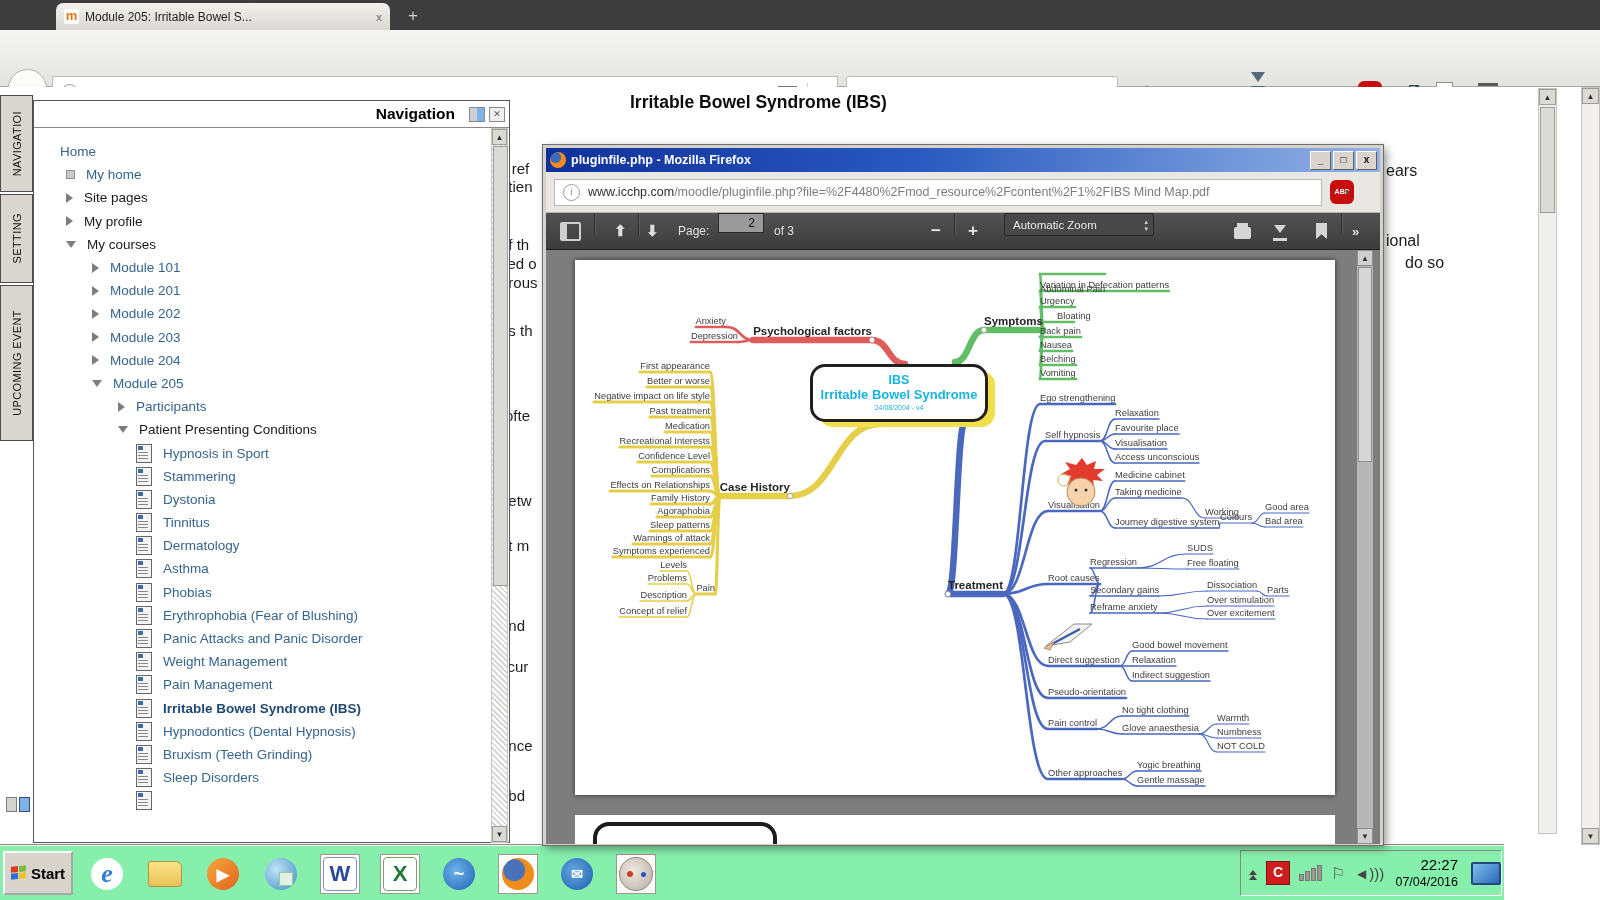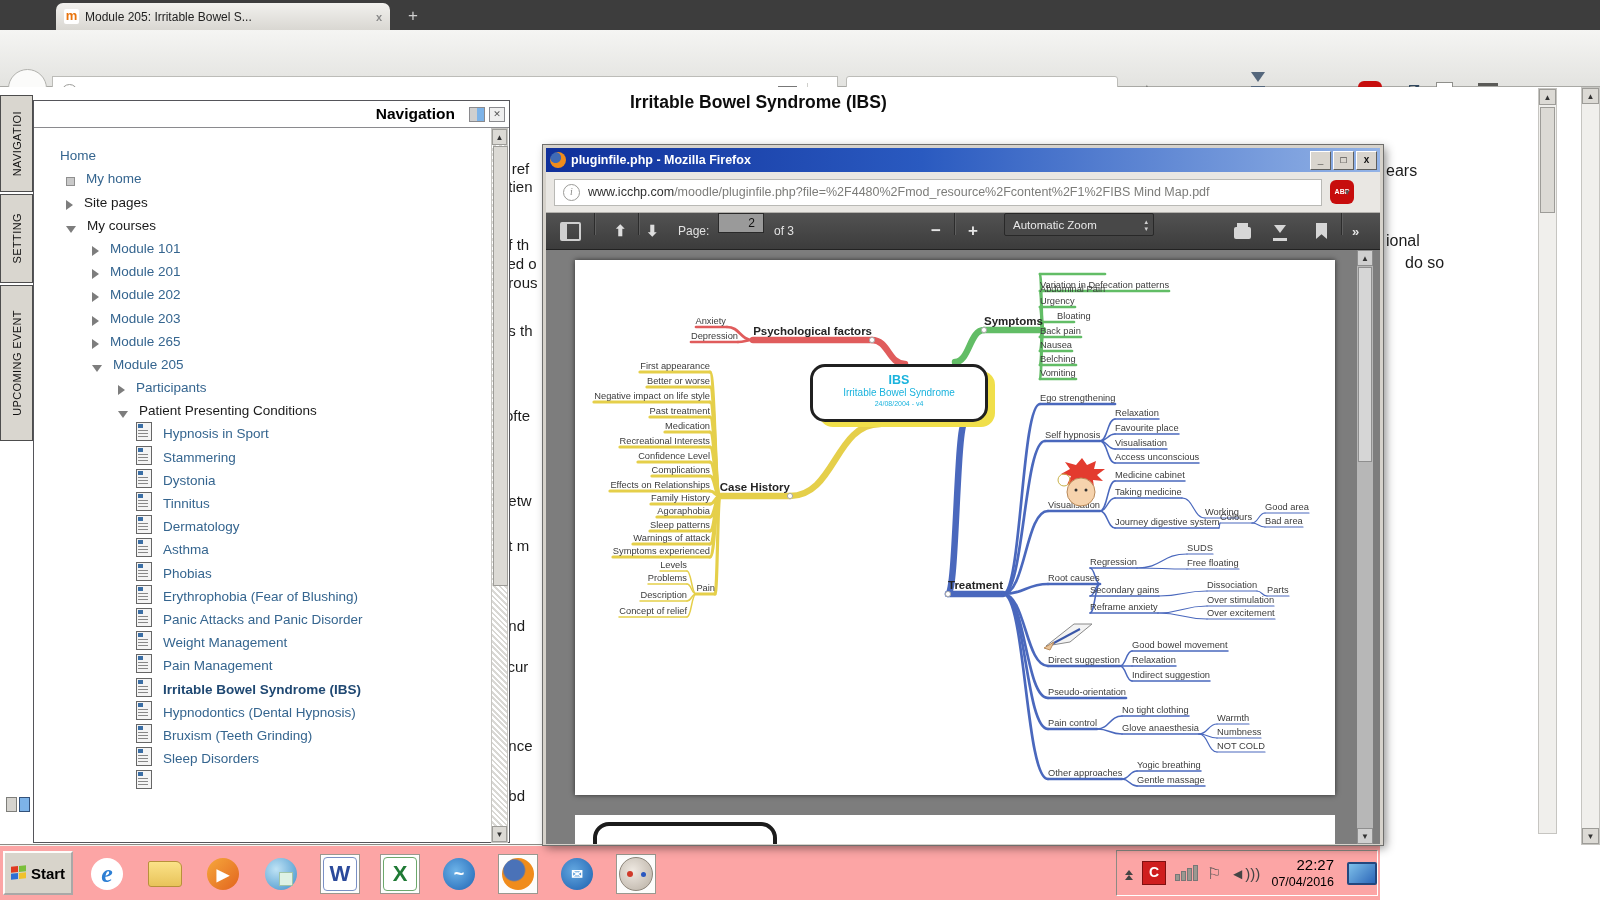--- a/index.html
+++ b/index.html
@@ -67,21 +67,21 @@
 
   
   #navpanel{position:absolute;left:33px;top:13px;width:477px;height:743px;background:#fff;
         border:1px solid #55555a;box-sizing:border-box;z-index:5}
   #navhead{height:26px;border-bottom:1px solid #8a8a8e;display:flex;align-items:center}
   #navtitle{margin-left:auto;font-weight:bold;font-size:15.5px;color:#000;padding-right:14px}
   .winbtn{width:14px;height:13px;border:1px solid #8a8a8e;background:#efefef;font-size:9px;line-height:12px;
         text-align:center;color:#555;margin-right:4px}
   .winbtn.dock{background:linear-gradient(90deg,#cfcfcf 50%,#7db3e8 50%)}
   #navbody{position:relative;height:715px;overflow:hidden;padding-top:12px;box-sizing:border-box}
-  .nav-row{height:23.2px;display:flex;align-items:flex-end;font-size:13.5px}
+  .nav-row{height:23.2px;display:flex;align-items:center;font-size:13.5px}
   .lv0{padding-left:26px}.lv1{padding-left:32px}.lv2{padding-left:58px}.lv3{padding-left:84px}.lv4{padding-left:102px}
   .mk{flex:0 0 auto;margin-right:11px}
   .mk.sq{width:7px;height:7px;background:#c9c9c9;border:1px solid #8f8f8f}
   .mk.tr{width:0;height:0;border-left:7px solid #7d7d7d;border-top:5px solid transparent;border-bottom:5px solid transparent}
   .mk.td{width:0;height:0;border-top:7px solid #7d7d7d;border-left:5px solid transparent;border-right:5px solid transparent}
   .mk.doc{width:14px;height:17px;background:#f4f4f4;border:1px solid #666;position:relative}
   .mk.doc::before{content:"";position:absolute;left:1px;top:1px;width:5px;height:4px;background:#3a6ea5}
   .mk.doc::after{content:"";position:absolute;left:1px;top:7px;width:10px;height:1px;background:#888;
         box-shadow:0 3px 0 #888,0 6px 0 #888}
   .nv-t{color:#35658f;white-space:nowrap}
@@ -138,26 +138,26 @@
   #pdfsb .thumb{width:14px;background:#d6d6d6;border-color:#8e8e8e}
 
   
   #mm-svg{position:absolute;left:0;top:0}
   .mm-label{position:absolute;white-space:nowrap;font-size:9.3px;color:#3c3c3c;line-height:12px}
   .mm-bold{font-size:11.5px;font-weight:bold;color:#242424;line-height:14px}
   #centernode{position:absolute;left:235px;top:104px;width:178px;height:58px;background:#fff;
         border:3.5px solid #202020;border-radius:15px;box-shadow:8px 6px 0 -1px #f0df4a;
         text-align:center;color:#1ab3dd;box-sizing:border-box;padding-top:6px}
   #centernode .l1{font-size:12.5px;font-weight:bold}
-  #centernode .l2{font-size:10px;font-weight:normal}
+  #centernode .l2{font-size:13px;font-weight:bold}
   #centernode .dt{font-size:7px;margin-top:2px}
   .mm-art{position:absolute}
 
   
-  #taskbar{position:absolute;left:0;top:845px;width:1380px;height:55px;background:#fca5a5;
+  #taskbar{position:absolute;left:0;top:845px;width:1504px;height:55px;background:#86efac;
         border-top:1px solid #f6f5f1;box-shadow:0 -1px 0 #8c8a84}
   #startbtn{position:absolute;left:3px;top:5px;width:70px;height:44px;background:#d8d4cb;
         border:2px outset #fdfcfa;display:flex;align-items:center;justify-content:center;gap:4px;box-sizing:border-box}
   #startbtn b{font-size:15px;color:#000}
   .flag{width:16px;height:14px;display:grid;grid-template-columns:7px 7px;grid-template-rows:6px 6px;gap:1px;transform:skewY(-6deg)}
   .flag i{display:block}
   .flag i:nth-child(1){background:#e03a21}.flag i:nth-child(2){background:#7bbf3a}
   .flag i:nth-child(3){background:#2f6fd6}.flag i:nth-child(4){background:#f0c22b}
   #qlaunch{position:absolute;left:88px;top:6px;height:44px;display:flex;align-items:center;gap:20px}
   .qi{width:38px;height:38px;display:flex;align-items:center;justify-content:center;position:relative}
@@ -263,20 +263,24 @@
           </div>
           <div class="nav-row lv1">
             <span class="mk sq"></span>
             <span class="nv-t">My home</span>
           </div>
           <div class="nav-row lv1">
             <span class="mk tr"></span>
             <span class="nv-t k">Site pages</span>
           </div>
           <div class="nav-row lv1">
+            <span class="mk tr"></span>
+            <span class="nv-t k">My profile</span>
+          </div>
+          <div class="nav-row lv1">
             <span class="mk td"></span>
             <span class="nv-t k">My courses</span>
           </div>
           <div class="nav-row lv2">
             <span class="mk tr"></span>
             <span class="nv-t">Module 101</span>
           </div>
           <div class="nav-row lv2">
             <span class="mk tr"></span>
             <span class="nv-t">Module 201</span>
@@ -284,21 +288,21 @@
           <div class="nav-row lv2">
             <span class="mk tr"></span>
             <span class="nv-t">Module 202</span>
           </div>
           <div class="nav-row lv2">
             <span class="mk tr"></span>
             <span class="nv-t">Module 203</span>
           </div>
           <div class="nav-row lv2">
             <span class="mk tr"></span>
-            <span class="nv-t">Module 265</span>
+            <span class="nv-t">Module 204</span>
           </div>
           <div class="nav-row lv2">
             <span class="mk td"></span>
             <span class="nv-t">Module 205</span>
           </div>
           <div class="nav-row lv3">
             <span class="mk tr"></span>
             <span class="nv-t">Participants</span>
           </div>
           <div class="nav-row lv3">

